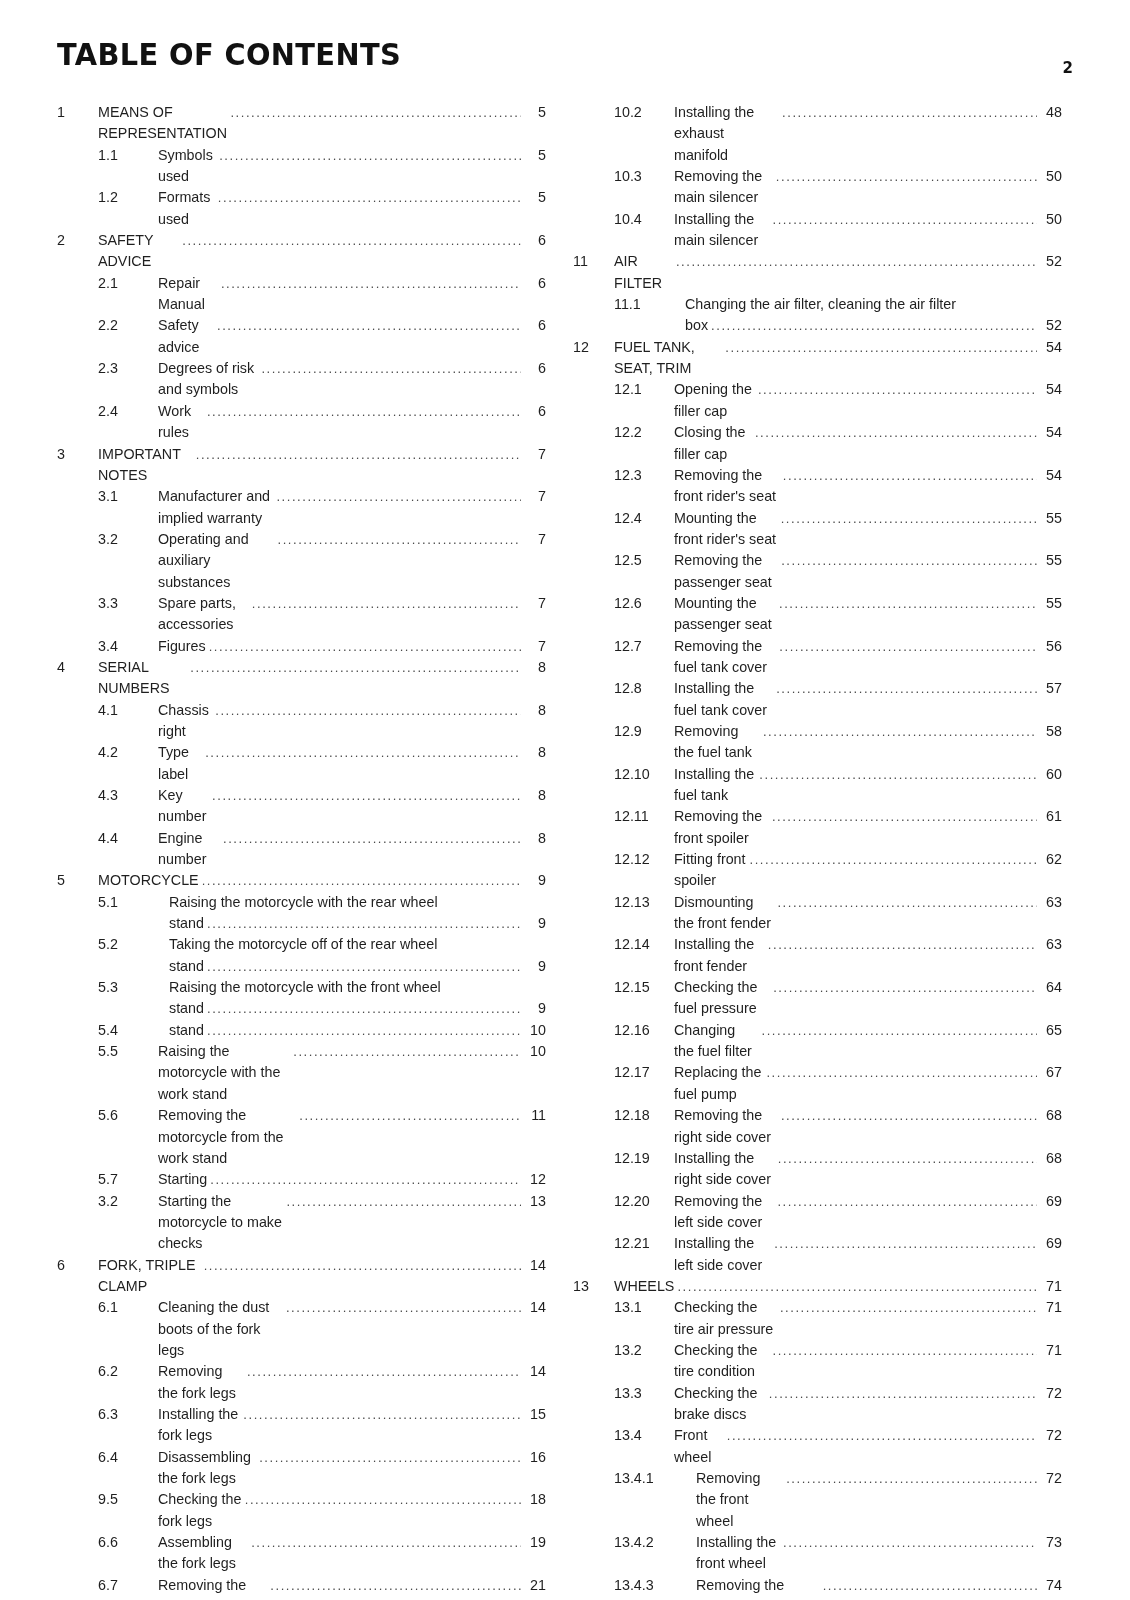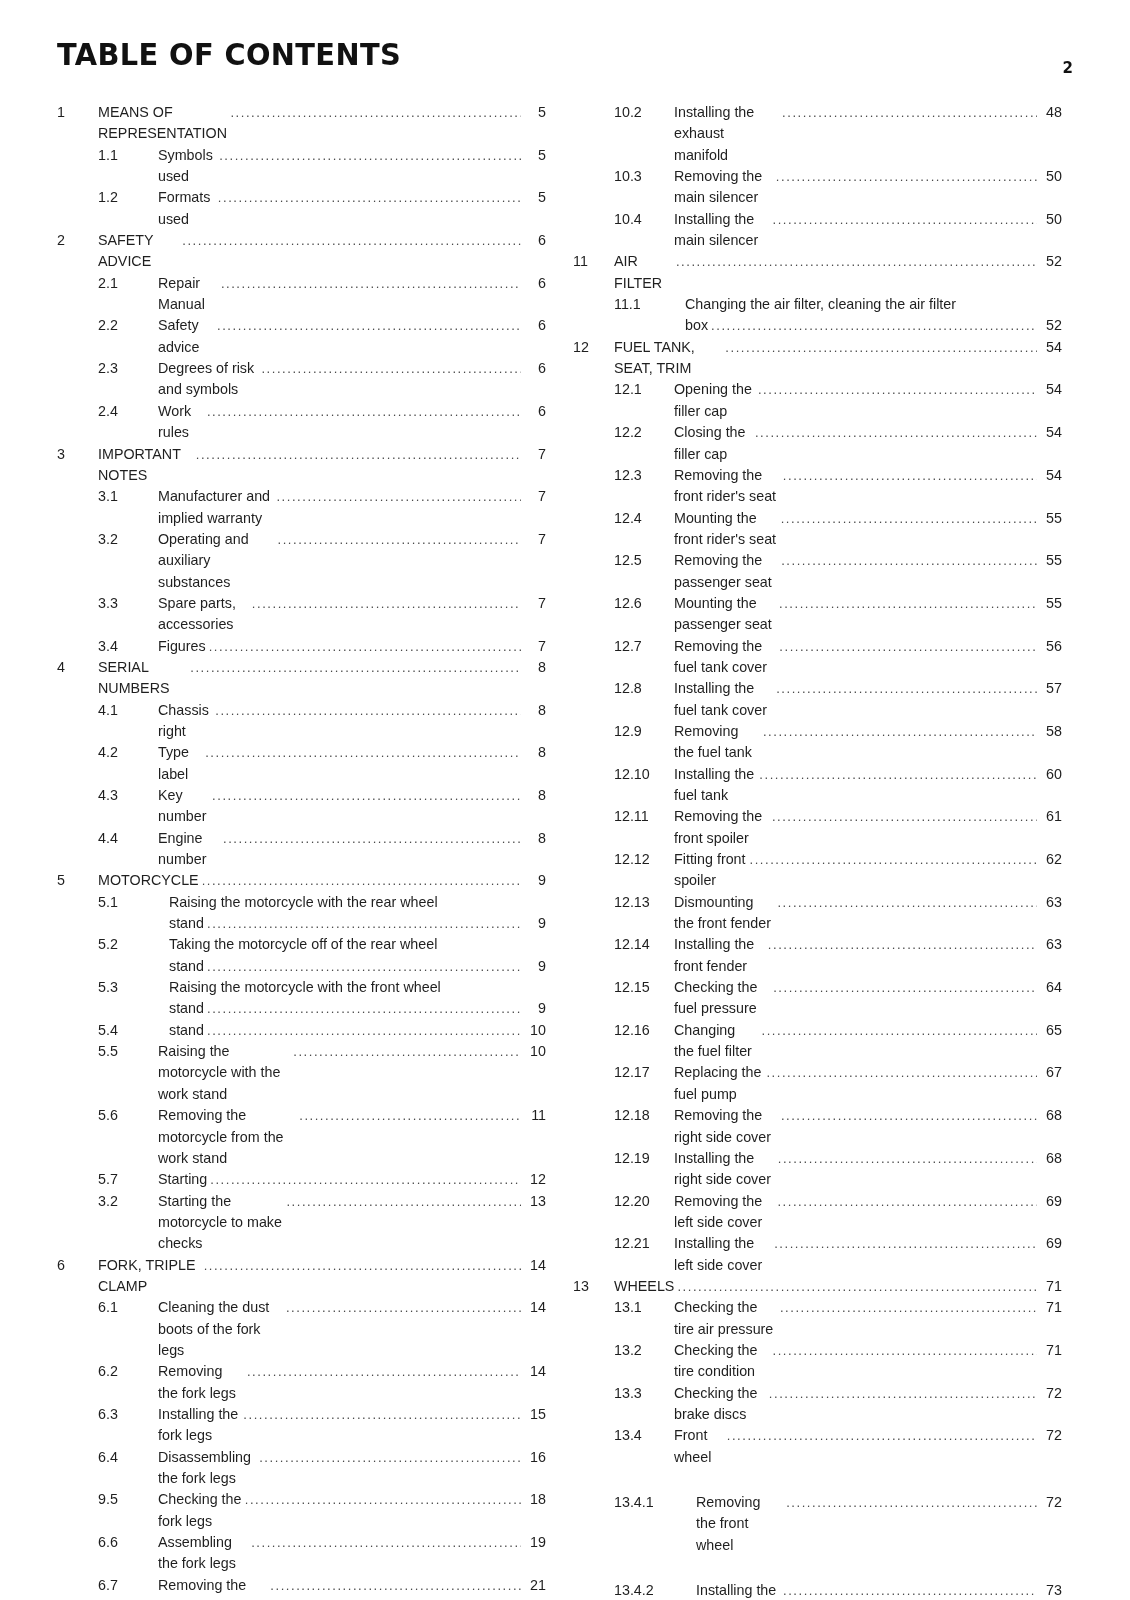--- a/index.html
+++ b/index.html
@@ -122,21 +122,20 @@
   .lvl2 {
     padding-left: 41px;
   }
   .lvl2 > .toc-num {
     width: 60px;
   }
 
   
   .lvl3 {
     padding-left: 41px;
-    margin-top: 24px;
   }
   .lvl3 > .toc-num {
     width: 82px;
   }
 
   
   .toc-entry.wrap {
     white-space: normal;
     gap: 11px;
   }

